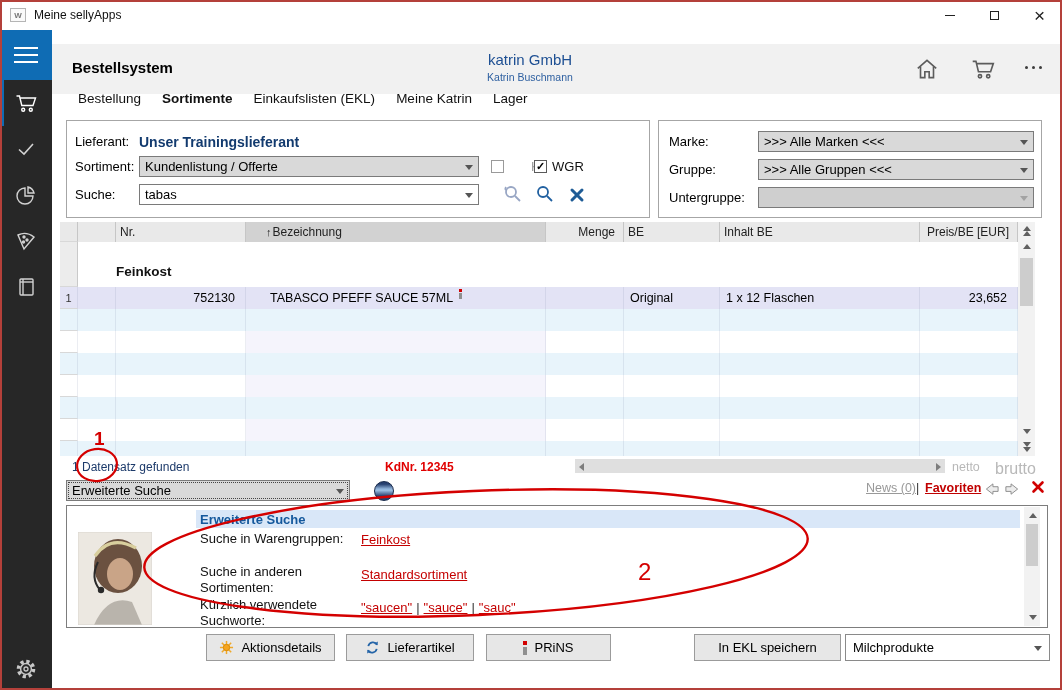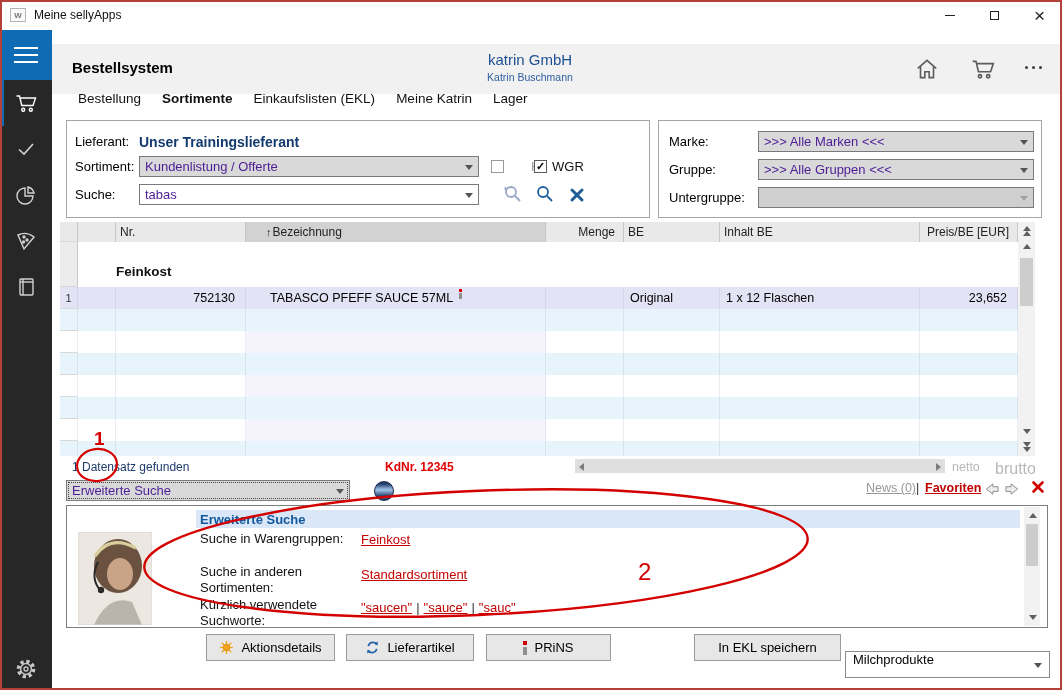--- a/index.html
+++ b/index.html
@@ -45,21 +45,21 @@
   #tabs{position:absolute;left:78px;top:91px;display:flex;gap:21px;font-size:13.5px;color:#111;}
   .tab.active{font-weight:bold;}
 
   
   .panelbox{position:absolute;border:1px solid #a6a6a6;background:#fff;}
   #fleft{left:66px;top:120px;width:584px;height:98px;}
   #fright{left:658px;top:120px;width:384px;height:98px;}
   .flabel{position:absolute;font-size:13px;color:#000;}
   .fvalue-bold{position:absolute;font-size:14px;font-weight:bold;color:#123a6e;}
   .select{position:absolute;height:21px;background:#d9d9d9;border:1px solid #7a7a7a;
-    font-size:13px;color:#4c1d95;display:flex;align-items:center;padding-left:5px;}
+    font-size:13px;color:#000000;display:flex;align-items:center;padding-left:5px;}
   .select.white{background:#fff;}
   .select.disabled{background:#cfcfcf;}
   .select .arr{position:absolute;right:5px;top:8px;width:0;height:0;
     border-left:4px solid transparent;border-right:4px solid transparent;border-top:5px solid #555;}
   .select.disabled .arr{border-top-color:#a3a3a3;}
   .cbox{position:absolute;width:13px;height:13px;border:1px solid #5a5a5a;background:#fff;font-size:11px;
     display:flex;align-items:center;justify-content:center;font-weight:bold;color:#000;}
   .cbox.checked::before{content:"\2713";}
   .cbox.off{border-color:#9a9a9a;}
   .cblabel{position:absolute;font-size:13px;}
@@ -133,22 +133,22 @@
   #pscroll{left:957px;top:1px;width:16px;height:119px;}
 
   
   .btn{position:absolute;top:634px;height:27px;background:#e7e7e7;border:1px solid #9b9b9b;
     display:flex;align-items:center;justify-content:center;gap:7px;font-size:13px;color:#000;}
   .infoball{width:15px;height:15px;border-radius:50%;
     background:radial-gradient(circle at 35% 30%, #4a7fc0, #153a7a);
     color:#fff;font-size:10px;font-weight:bold;display:flex;align-items:center;justify-content:center;}
   .infoball::before{content:"!";}
   .prins-i{width:4px;height:14px;background:linear-gradient(180deg,#d20000 0 4px,rgba(0,0,0,0) 4px 6px,#909090 6px);}
-  #combo-bottom{position:absolute;left:845px;top:651px;width:205px;height:27px;background:#fff;border:1px solid #8a8a8a;
-    font-size:13px;display:flex;padding-left:7px;}
+  #combo-bottom{position:absolute;left:845px;top:634px;width:205px;height:27px;background:#fff;border:1px solid #8a8a8a;
+    font-size:13px;display:flex;align-items:center;padding-left:7px;}
   #combo-bottom .arr{position:absolute;right:7px;top:11px;width:0;height:0;
     border-left:4px solid transparent;border-right:4px solid transparent;border-top:5px solid #555;}
 
   
   #anno{position:absolute;inset:0;z-index:110;pointer-events:none;}
 </style>
 </head>
 <body>
 
 <div id="win">

